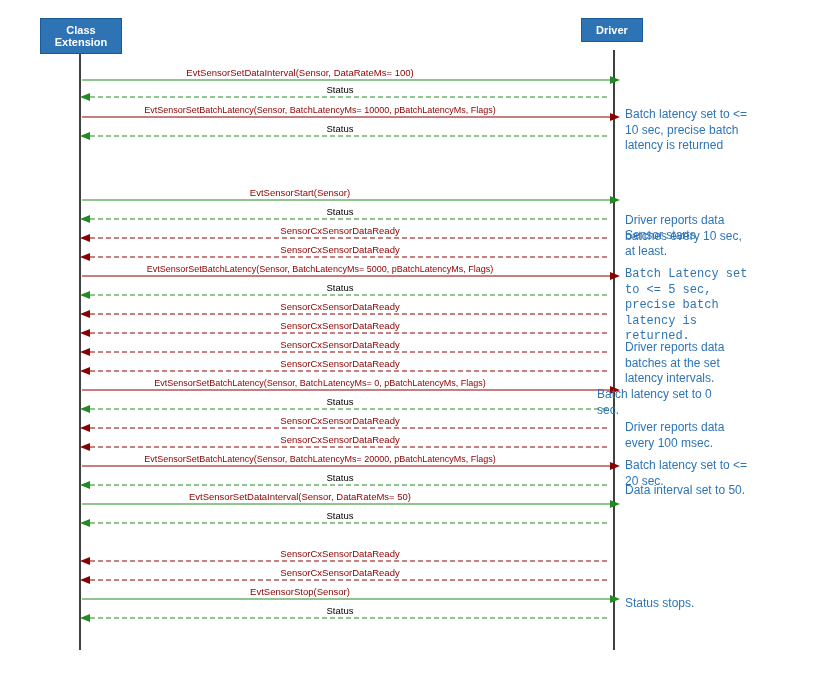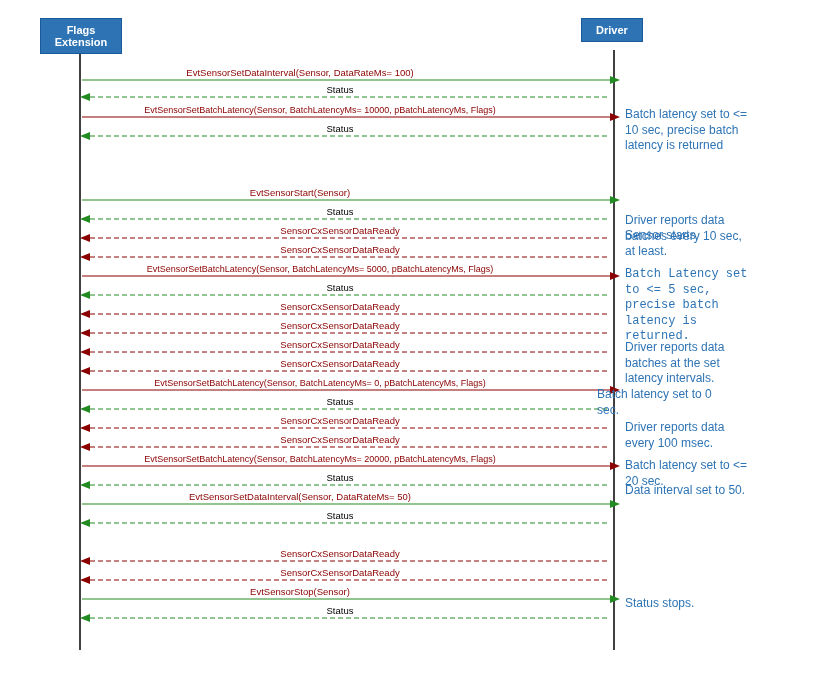--- a/index.html
+++ b/index.html
@@ -164,21 +164,21 @@
     <line x1="82" y1="599" x2="610" y2="599" stroke="#228b22" stroke-width="1.2"></line>
     <polygon points="610,595 620,599 610,603" fill="#228b22"></polygon>
     <text x="300" y="595" text-anchor="middle" font-size="9.5" fill="#8b0000" font-family="Arial">EvtSensorStop(Sensor)</text>
 
     <line x1="82" y1="618" x2="610" y2="618" stroke="#228b22" stroke-width="1" stroke-dasharray="5,3"></line>
     <polygon points="90,614 80,618 90,622" fill="#228b22"></polygon>
     <text x="340" y="614" text-anchor="middle" font-size="9.5" fill="#000" font-family="Arial">Status</text>
   </svg>
 
   <div class="lifeline-box" style="left:40px; width:82px; top:18px;">
-    <span>Flags</span><br>
+    <span>Class</span><br>
     <span>Extension</span>
   </div>
 
   <div class="lifeline-box" style="left:581px; width:62px; top:18px;">
     <span>Driver</span>
   </div>
 
   <div class="annotation" style="top:107px; left:625px;">Batch latency set to &lt;= 10 sec, precise batch latency is returned</div>
 
   <div class="annotation" style="top:196px; left:625px;margin-top:32px;">Sensor starts</div>

